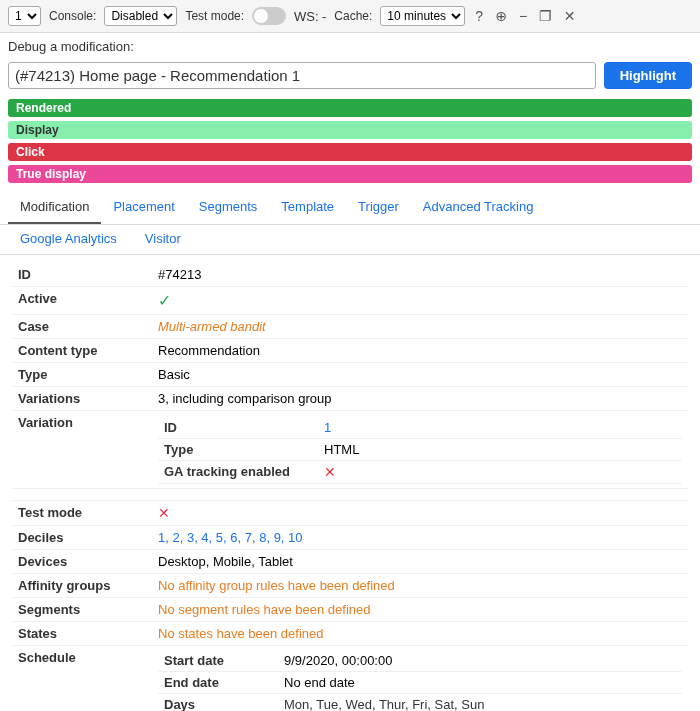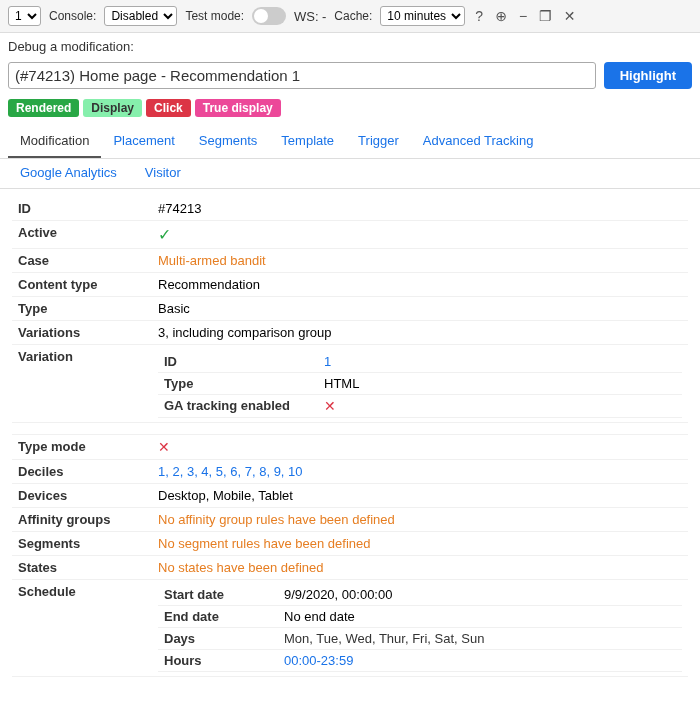--- a/index.html
+++ b/index.html
@@ -18,21 +18,21 @@
     .toggle-switch::after { content: ''; position: absolute; left: 2px; top: 2px; width: 14px; height: 14px; background: #fff; border-radius: 50%; }
     .top-bar .ws { color: #333; font-size: 12px; }
     .top-bar .icon-btn { background: none; border: none; cursor: pointer; font-size: 14px; color: #555; padding: 0 2px; }
 
     .debug-bar { padding: 6px 8px 4px 8px; font-size: 12px; color: #333; }
 
     .search-row { display: flex; gap: 8px; padding: 4px 8px 6px 8px; }
     .search-row input { flex: 1; border: 1px solid #aaa; padding: 4px 6px; font-size: 15px; border-radius: 3px; color: #333; }
     .highlight-btn { background: #1a73e8; color: #fff; border: none; padding: 6px 16px; border-radius: 4px; cursor: pointer; font-size: 13px; font-weight: bold; }
 
-    .badge-row { display: flex; gap: 4px; padding: 4px 8px 6px 8px; }
+    .badge-row { display: flex; gap: 4px; padding: 4px 8px 6px 8px; flex-direction: column; }
     .badge { padding: 2px 8px; border-radius: 3px; font-size: 12px; font-weight: bold; color: #fff; cursor: default; }
     .badge-rendered { background: #28a745; }
     .badge-display { background: #86efac; color: #333; }
     .badge-click { background: #dc3545; }
     .badge-true-display { background: #ec4899; }
 
     .tabs-row { display: flex; gap: 0; border-bottom: 1px solid #ddd; padding: 0 8px; margin-top: 2px; }
     .tab { padding: 8px 12px; font-size: 13px; color: #1a73e8; cursor: pointer; border-bottom: 2px solid transparent; text-decoration: none; }
     .tab.active { color: #333; border-bottom: 2px solid #555; font-weight: normal; }
 
@@ -40,21 +40,21 @@
     .tab2 { padding: 6px 12px; font-size: 13px; color: #1a73e8; cursor: pointer; border-bottom: 2px solid transparent; }
 
     .content { padding: 8px 12px; }
 
     .info-table { width: 100%; border-collapse: collapse; }
     .info-table tr td { padding: 4px 6px; vertical-align: top; }
     .info-table tr td:first-child { font-weight: bold; color: #333; width: 140px; white-space: nowrap; margin-left: 24px; }
     .info-table tr { border-bottom: 1px solid #f0f0f0; }
 
     .check-green { color: #28a745; font-size: 16px; }
-    .orange-link { color: #e67e22; }
+    .orange-link { color: #e67e22; font-style: italic; }
     .blue-link { color: #1a73e8; }
     .red-x { color: #dc3545; font-size: 14px; }
 
     .sub-table { width: 100%; border-collapse: collapse; margin-top: 2px; }
     .sub-table tr td { padding: 3px 6px; vertical-align: top; border-bottom: 1px solid #f0f0f0; }
     .sub-table tr td:first-child { font-weight: bold; color: #333; width: 160px; }
 
     .section-gap { height: 12px; }
 
     .schedule-sub { width: 100%; border-collapse: collapse; }
@@ -170,21 +170,21 @@
             <td><span class="red-x">✕</span></td>
           </tr>
         </tbody>
             </table>
       </td>
     </tr>
     <tr>
           <td colspan="2" class="section-gap"></td>
         </tr>
     <tr>
-      <td>Type mode</td>
+      <td>Test mode</td>
       <td><span class="red-x">✕</span></td>
     </tr>
     <tr>
       <td>Deciles</td>
       <td class="blue-link deciles-colored">1, 2, 3, 4, 5, 6, 7, 8, 9, 10</td>
     </tr>
     <tr>
       <td>Devices</td>
       <td>Desktop, Mobile, Tablet</td>
     </tr>

